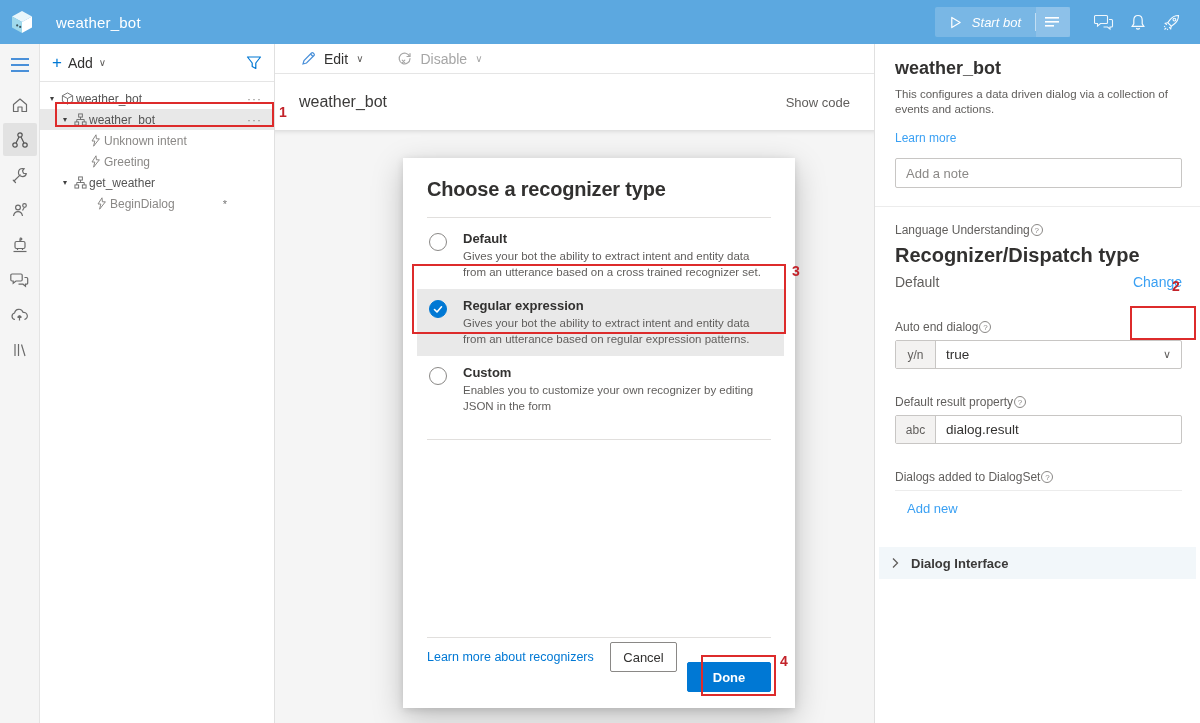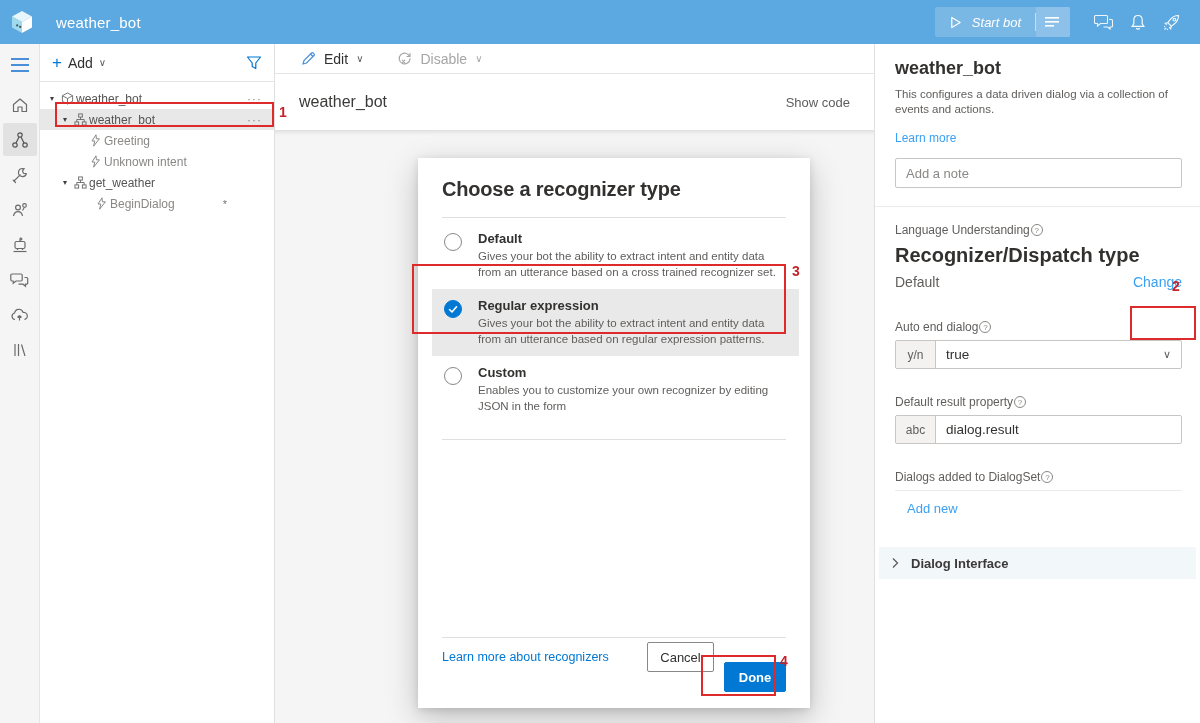--- a/index.html
+++ b/index.html
@@ -74,36 +74,36 @@
   .change-link { margin-left:auto; font-size:14px; }
   .field { display:flex; align-items:center; border:1px solid #c8c6c4; border-radius:2px; height:29px; margin-top:6px; background:#fff; }
   .field-prefix { width:40px; align-self:stretch; background:#f3f2f1; border-right:1px solid #c8c6c4; color:#605e5c; font-size:12px; display:flex; align-items:center; justify-content:center; flex:none; }
   .field-val { font-size:13.5px; color:#323130; padding-left:10px; flex:1; }
   .field-chev { padding-right:10px; color:#605e5c; font-size:11px; }
   .dlgset-hr { border:none; border-top:1px solid #ececec; margin:6px 0 0 0; }
   .addnew { display:inline-block; font-size:13px; margin:10px 0 0 12px; }
   .di-row { margin:30px -14px 0 -16px; background:#f2f7fa; height:32px; display:flex; align-items:center; padding-left:10px; gap:10px; cursor:pointer; }
   .di-label { font-size:13px; font-weight:bold; color:#3b3a39; }
   
-  .modal { position:absolute; left:418px; top:158px; width:392px; height:550px; background:#fff;
+  .modal { position:absolute; left:403px; top:158px; width:392px; height:550px; background:#fff;
            box-shadow:0 10px 30px rgba(0,0,0,.22), 0 2px 8px rgba(0,0,0,.12); z-index:10; padding:20px 24px; }
   .modal-title { font-size:20px; font-weight:bold; color:#323130; letter-spacing:-.2px; }
   .modal-hr { border:none; border-top:1px solid #e1dfdd; margin:16px 0 4px 0; }
   .opt { display:flex; gap:16px; padding:9px 2px; }
   .opt.sel { background:#e9e9e9; margin:0 -13px 0 -10px; padding:9px 13px 9px 12px; }
   .radio { width:18px; height:18px; border:1px solid #8a8886; border-radius:50%; flex:none; margin-top:2px; background:#fff; }
   .radio.checked { background:#0078d4; border-color:#0078d4; display:flex; align-items:center; justify-content:center; }
   .opt-label { font-size:13px; font-weight:bold; color:#323130; }
   .opt-desc { font-size:11.5px; color:#605e5c; line-height:15.5px; margin-top:3px; max-width:308px; }
   .modal-foot-hr { position:absolute; left:24px; right:24px; bottom:62px; border:none; border-top:1px solid #e1dfdd; }
   .modal-foot { position:absolute; left:24px; right:24px; bottom:16px; display:flex; align-items:center; }
   .modal-learn { font-size:12.5px; color:#0078d4; cursor:pointer; }
   .btn { height:30px; font-size:13px; border-radius:2px; display:flex; align-items:center; justify-content:center; cursor:pointer; font-family:"Liberation Sans",sans-serif; }
   .btn-cancel { width:67px; background:#fff; border:1px solid #8a8886; color:#323130; margin-left:auto; }
-  .btn-done { width:62px; background:#0078d4; border:1px solid #0078d4; color:#fff; font-weight:bold; margin-left:10px;margin-top:40px; }
+  .btn-done { width:84px; background:#0078d4; border:1px solid #0078d4; color:#fff; font-weight:bold; margin-left:10px;margin-top:40px; }
   
   .anno-box { position:absolute; border:2px solid #dd2b2b; z-index:30; pointer-events:none; }
   .anno-num { position:absolute; color:#c3232a; font-weight:bold; font-size:14px; z-index:30; pointer-events:none; }
 </style>
 </head>
 <body>
 
 <div class="topbar">
   <div class="logo">
     <svg width="26" height="26" viewBox="0 0 26 26">
@@ -259,30 +259,30 @@
         <span class="tlabel">weather_bot</span>
         <span class="row-ellipsis">···</span>
       </div>
 
       <div class="tree-row lvl2">
         <span class="ticon">
           <svg width="11" height="13" viewBox="0 0 11 13" fill="none" stroke="#8a8886" stroke-width="1">
             <path d="M6 0.8 L2 7 h2.8 L3.6 12.2 L9.4 4.8 H6.4 Z"></path>
           </svg>
         </span>
-        <span class="tlabel dim">Greeting</span>
+        <span class="tlabel dim">Unknown intent</span>
       </div>
 
       <div class="tree-row lvl2">
         <span class="ticon">
           <svg width="11" height="13" viewBox="0 0 11 13" fill="none" stroke="#8a8886" stroke-width="1">
             <path d="M6 0.8 L2 7 h2.8 L3.6 12.2 L9.4 4.8 H6.4 Z"></path>
           </svg>
         </span>
-        <span class="tlabel dim">Unknown intent</span>
+        <span class="tlabel dim">Greeting</span>
       </div>
 
       <div class="tree-row lvl1">
         <span class="caret">▾</span>
         <span class="ticon">
           <svg width="13" height="13" viewBox="0 0 14 14" fill="none" stroke="#6b6b6b" stroke-width="1">
             <rect x="5" y="1" width="4" height="3.4"></rect>
             <rect x="1" y="9.6" width="4" height="3.4"></rect>
             <rect x="9" y="9.6" width="4" height="3.4"></rect>
             <path d="M7 4.4 V7 M3 9.6 V7 h8 v2.6"></path>

